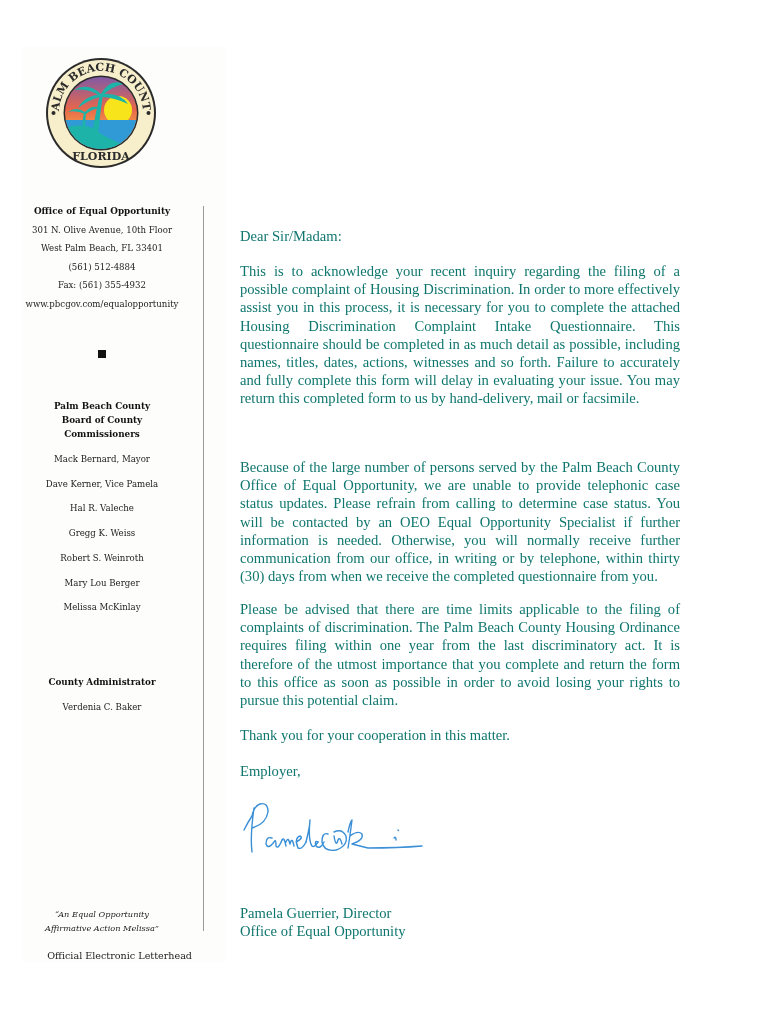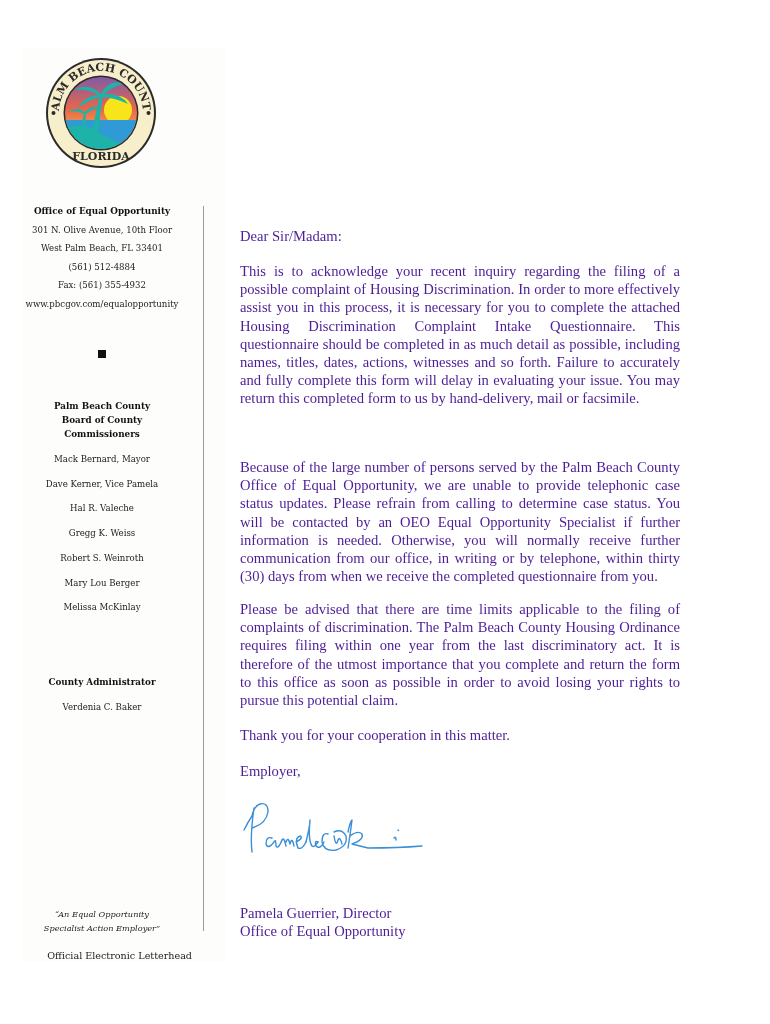--- a/index.html
+++ b/index.html
@@ -72,21 +72,21 @@
       height: 8px;
       background: #111;
     }
     .letter {
       position: absolute;
       left: 240px;
       width: 440px;
       font-family: "Liberation Serif", serif;
       font-size: 14.6px;
       line-height: 18.2px;
-      color: #4c1d95;
+      color: #0f766e;
     }
     .letter p {
       margin: 0;
       text-align: justify;
     }
     .signature {
       position: absolute;
       left: 238px;
       top: 796px;
       width: 190px;
@@ -160,21 +160,21 @@
 <div class="side-text" style="top:504px;">Hal R. Valeche</div>
 <div class="side-text" style="top:529px;">Gregg K. Weiss</div>
 <div class="side-text" style="top:554px;">Robert S. Weinroth</div>
 <div class="side-text" style="top:579px;">Mary Lou Berger</div>
 <div class="side-text" style="top:603px;">Melissa McKinlay</div>
 
 <div class="side-text bold" style="top:678px;">County Administrator</div>
 <div class="side-text" style="top:703px;">Verdenia C. Baker</div>
 
 <div class="side-text italic" style="top:910px;">“An Equal Opportunity</div>
-<div class="side-text italic" style="top:924px;">Specialist Action Employer”</div>
+<div class="side-text italic" style="top:924px;">Affirmative Action Melissa”</div>
 
 <div class="side-text footer" style="top:951px; left:12px;">Official Electronic Letterhead</div>
 
 <div class="letter" style="top:227px;">Dear Sir/Madam:</div>
 
 <div class="letter" style="top:262px;">
   <p>This is to acknowledge your recent inquiry regarding the filing of a possible complaint of Housing Discrimination. In order to more effectively assist you in this process, it is necessary for you to complete the attached Housing Discrimination Complaint Intake Questionnaire. This questionnaire should be completed in as much detail as possible, including names, titles, dates, actions, witnesses and so forth.  Failure to accurately and fully complete this form will delay in evaluating your issue.  You may return this completed form to us by hand-delivery, mail or facsimile.</p>
 </div>
 
 <div class="letter" style="top:458px;">

